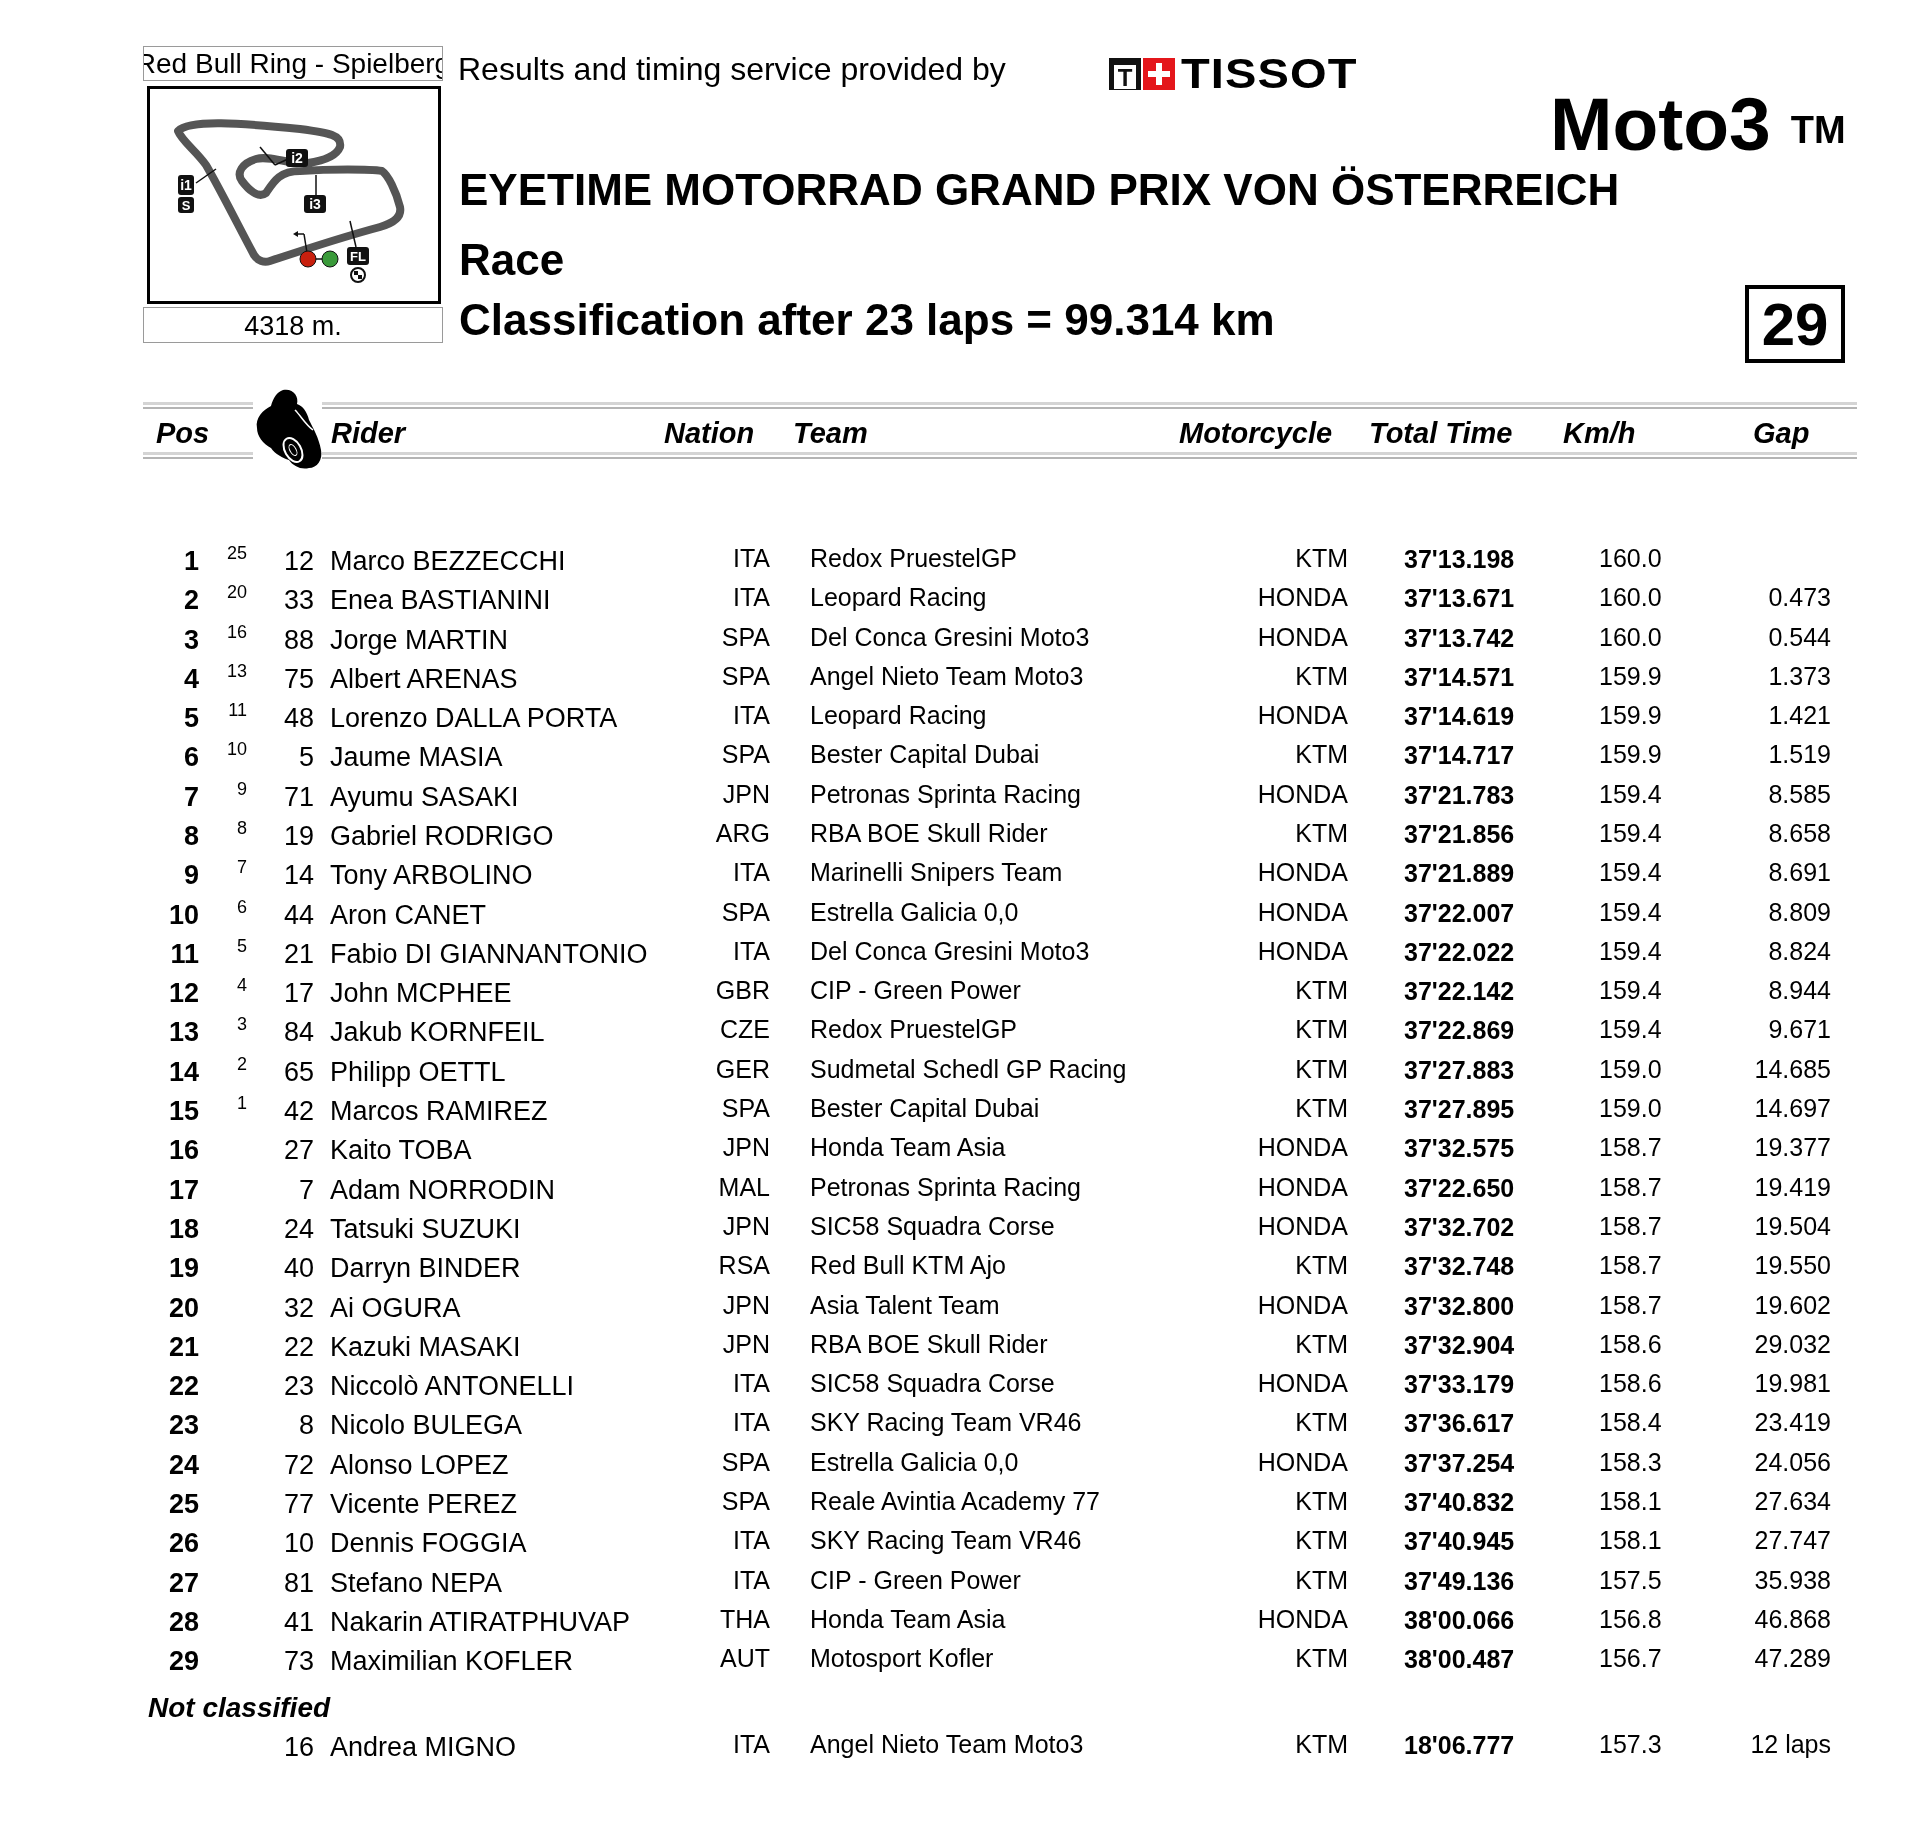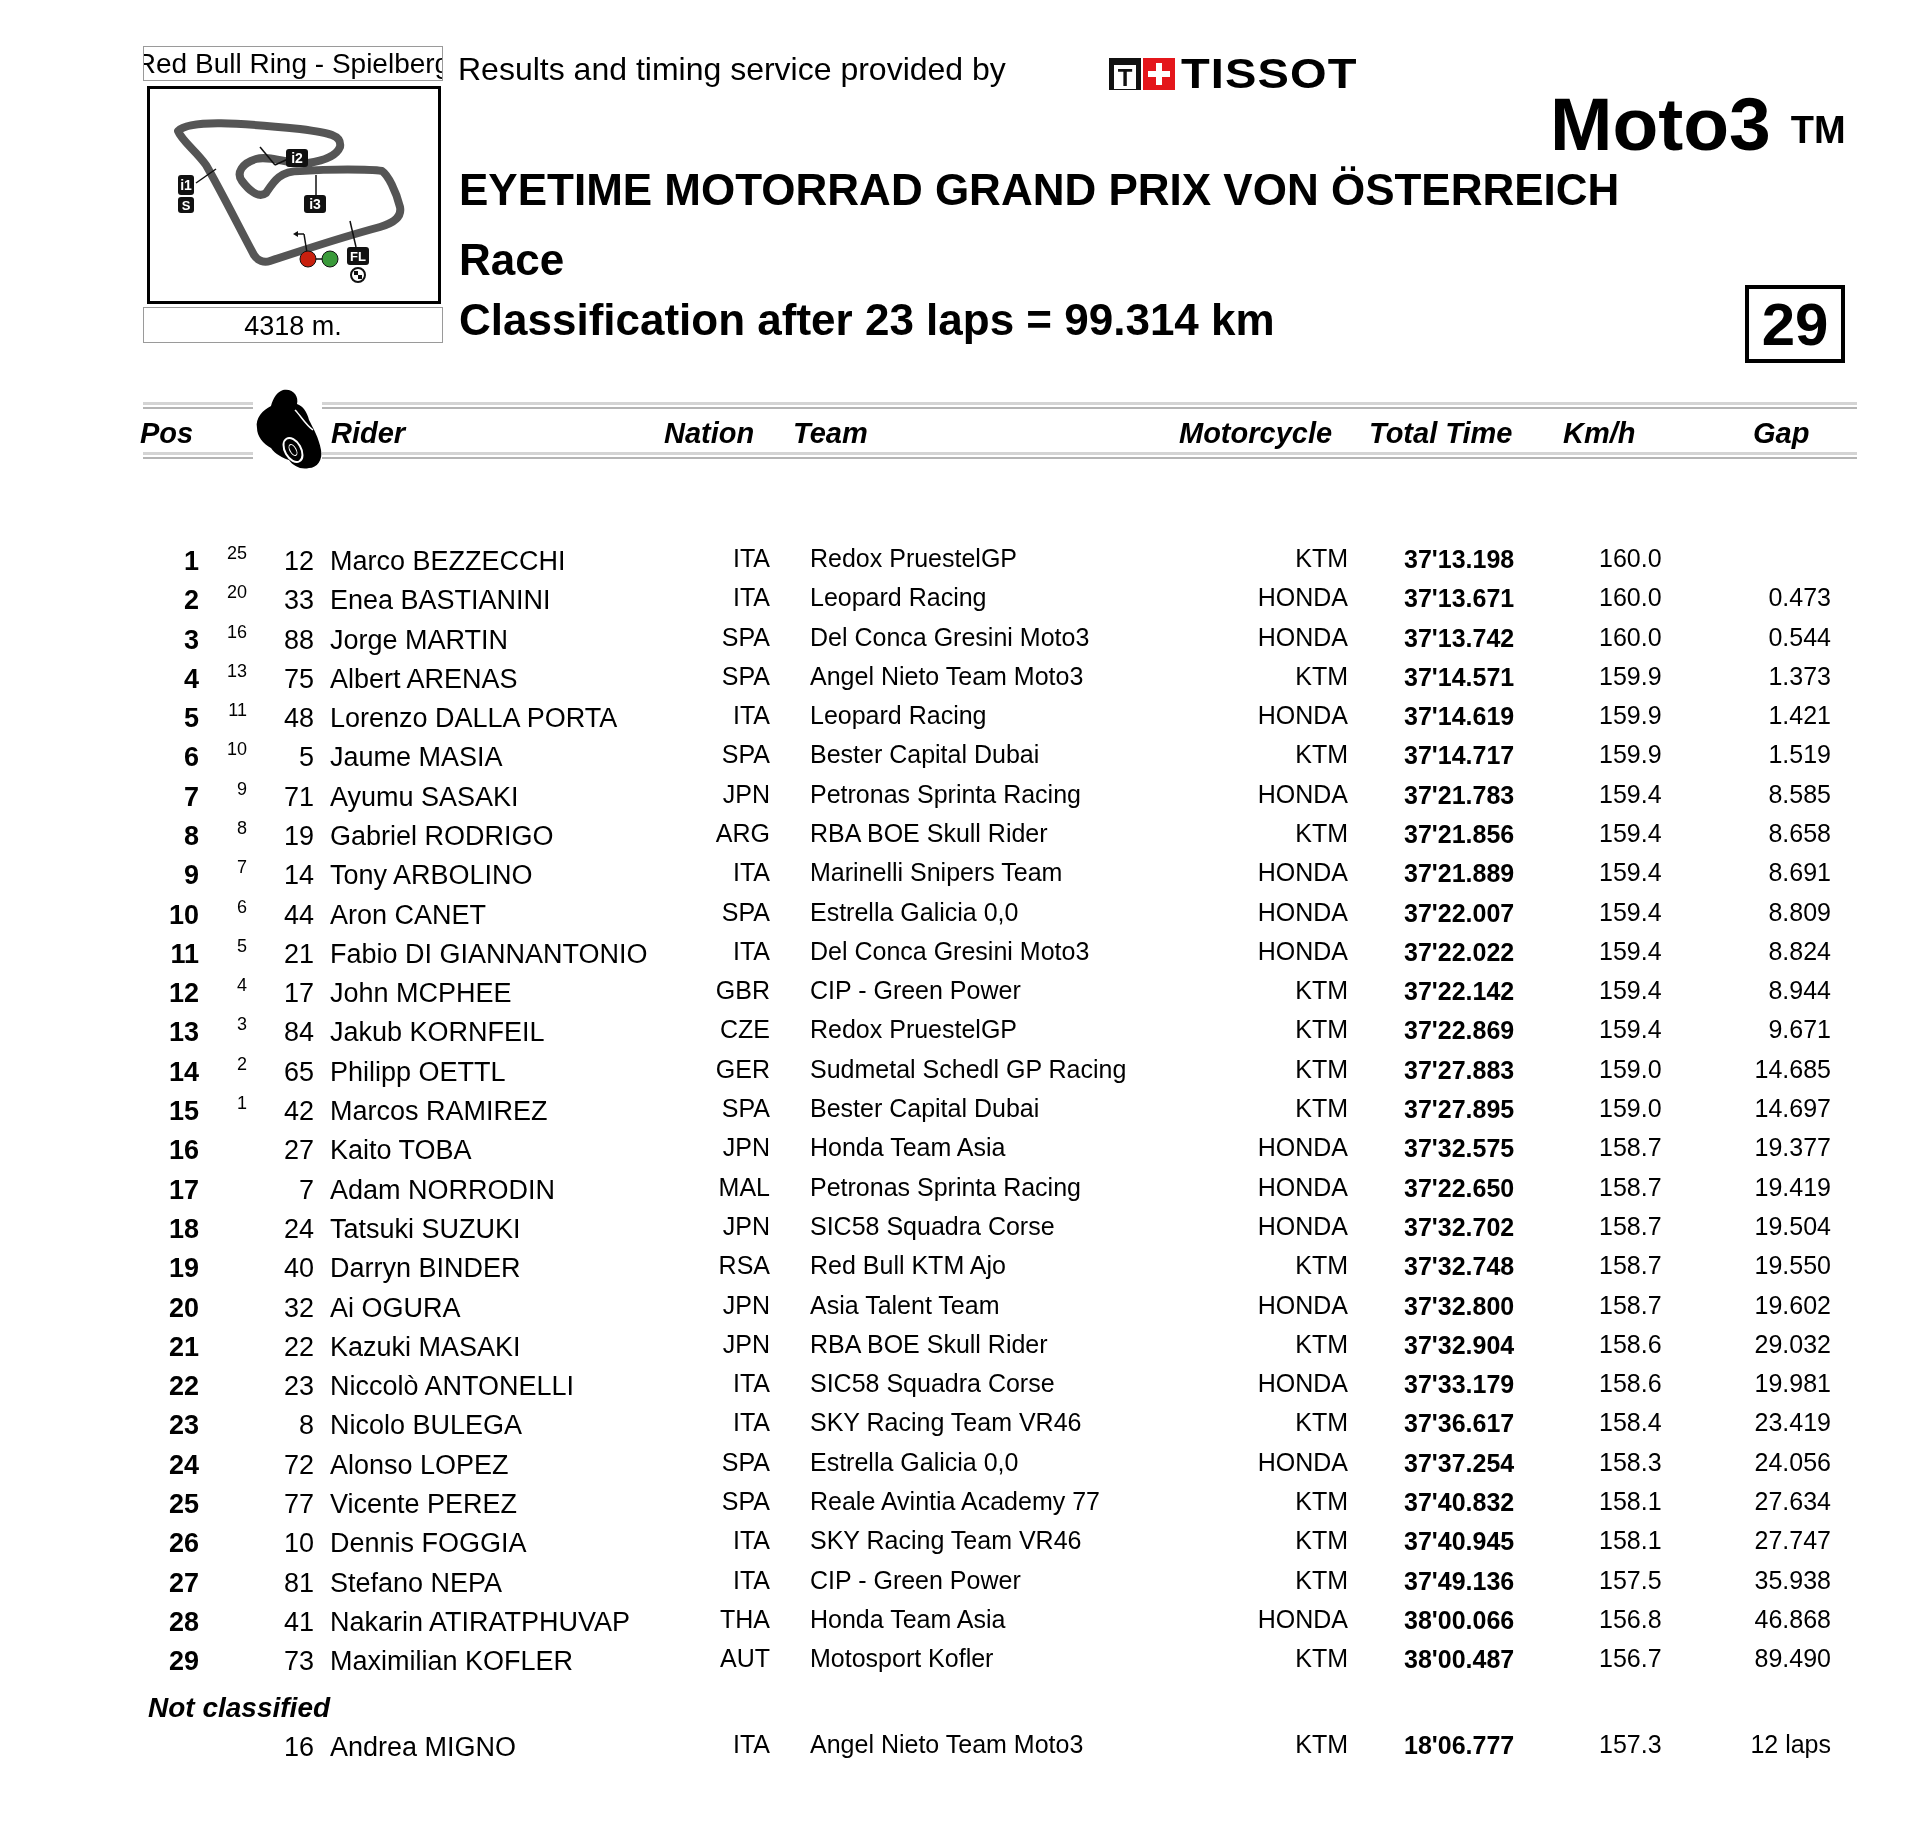--- a/index.html
+++ b/index.html
@@ -131,21 +131,21 @@
 
 <div class="rule light" style="left:143px; top:402px; width:110px;"></div>
 <div class="rule dark" style="left:143px; top:407px; width:110px;"></div>
 <div class="rule light" style="left:322px; top:402px; width:1535px;"></div>
 <div class="rule dark" style="left:322px; top:407px; width:1535px;"></div>
 <div class="rule light" style="left:143px; top:452px; width:110px;"></div>
 <div class="rule dark" style="left:143px; top:457px; width:110px;"></div>
 <div class="rule light" style="left:322px; top:452px; width:1535px;"></div>
 <div class="rule dark" style="left:322px; top:457px; width:1535px;"></div>
 
-<div class="th" style="left:140px;">Pos</div>
+<div class="th" style="left:156px;">Pos</div>
 <svg id="rider-icon" class="abs" viewBox="0 0 70 82">
   <path d="M 30 2 C 40 0, 46 8, 44 16 C 50 18, 54 24, 56 32 C 60 40, 66 50, 68 62 C 70 72, 64 80, 56 80 C 48 82, 40 78, 36 72 C 30 70, 22 66, 18 60 C 10 56, 4 48, 4 40 C 2 30, 10 22, 18 18 C 20 10, 24 4, 30 2 Z" fill="#000"></path>
   <path d="M 42 22 C 48 28, 52 36, 60 42" stroke="#fff" stroke-width="1.5" fill="none"></path>
   <ellipse cx="40" cy="62" rx="8" ry="13" transform="rotate(-30 40 62)" fill="none" stroke="#fff" stroke-width="2"></ellipse>
   <ellipse cx="40" cy="62" rx="3" ry="6" transform="rotate(-30 40 62)" fill="#000" stroke="#fff" stroke-width="1"></ellipse>
 </svg>
 <div class="th" style="left:331px;">Rider</div>
 <div class="th" style="left:664px;">Nation</div>
 <div class="th" style="left:793px;">Team</div>
 <div class="th" style="left:1179px;">Motorcycle</div>
@@ -493,21 +493,21 @@
     <div class="row" style="top: 1640.12px;">
     <span class="cell c-pos">29</span>
     <span class="cell c-pts"></span>
     <span class="cell c-num">73</span>
     <span class="cell c-name">Maximilian KOFLER</span>
     <span class="cell c-nat">AUT</span>
     <span class="cell c-team">Motosport Kofler</span>
     <span class="cell c-moto">KTM</span>
     <span class="cell c-time">38'00.487</span>
     <span class="cell c-kmh">156.7</span>
-    <span class="cell c-gap">89.490</span>
+    <span class="cell c-gap">47.289</span>
   </div>
   </div>
 
 <div id="not-classified-label" class="abs">Not classified</div>
 <div id="not-classified-table">
     <div class="row" style="top: 1726px;">
     <span class="cell c-pos"></span>
     <span class="cell c-pts"></span>
     <span class="cell c-num">16</span>
     <span class="cell c-name">Andrea MIGNO</span>

